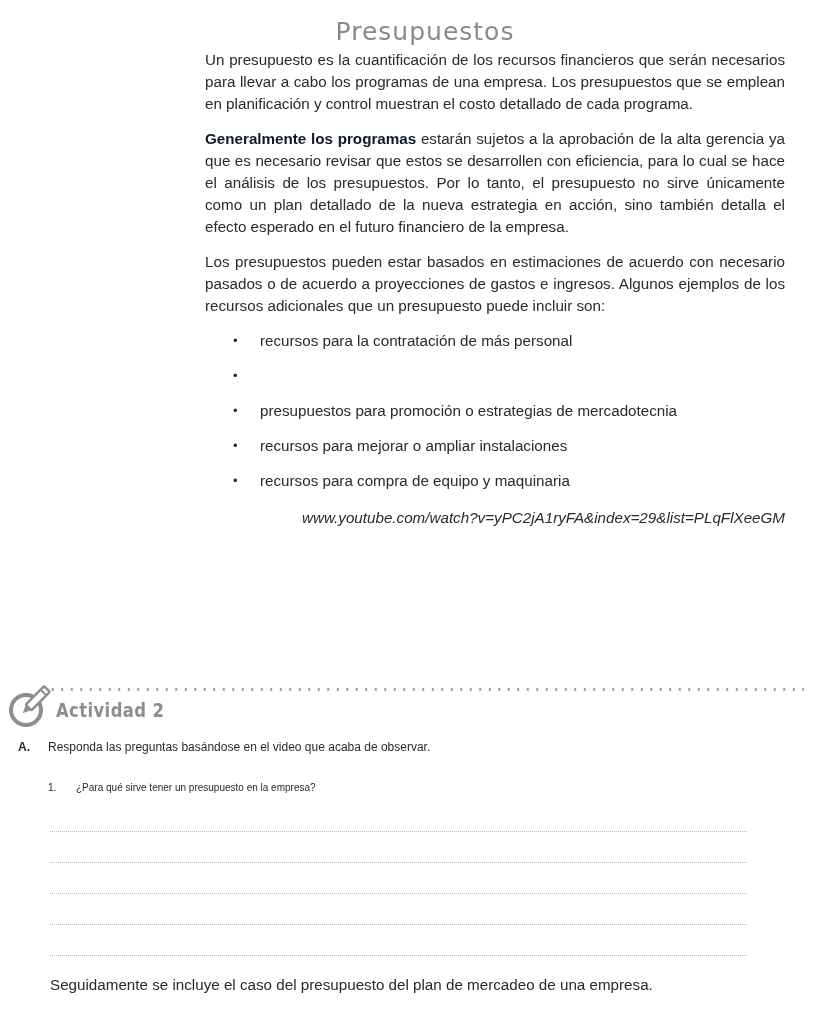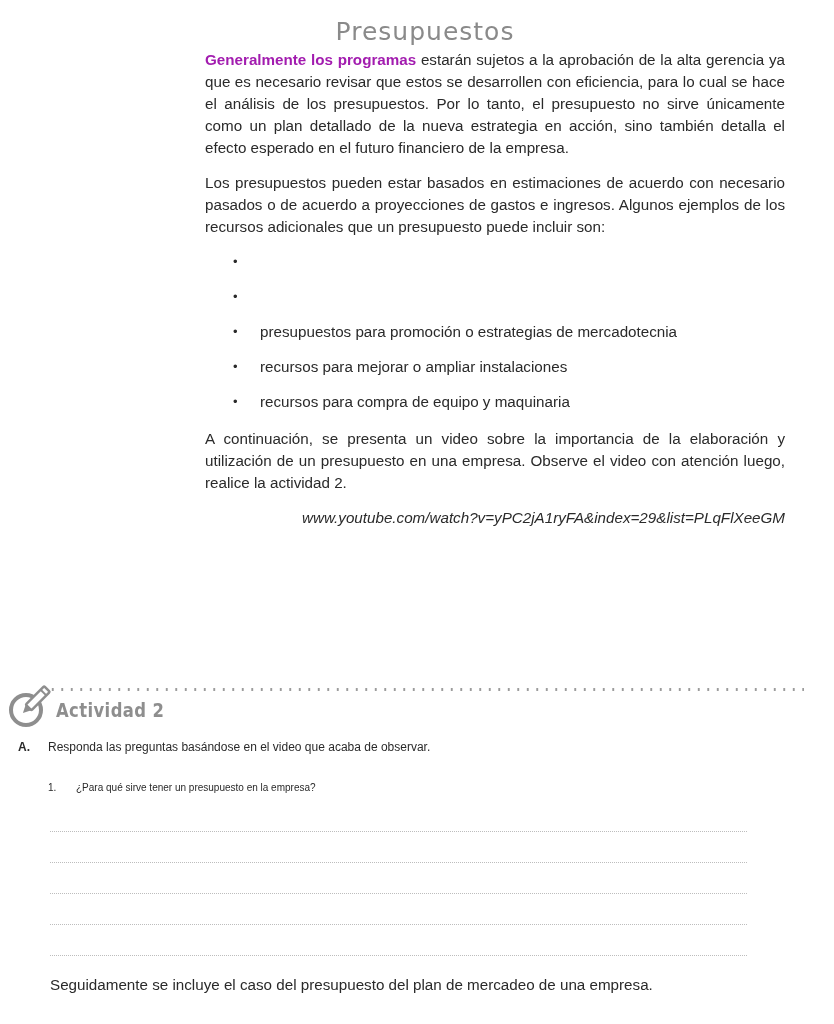--- a/index.html
+++ b/index.html
@@ -11,21 +11,21 @@
     position: absolute; left: 0; width: 692px; top: 0; text-align: center;
     padding-left: 158px; box-sizing: border-box;
     font-family: "DejaVu Sans", sans-serif; font-size: 25px; letter-spacing: 1px;
     color: #8a8a8a; font-weight: normal;
   }
   .body-col {
     position: absolute; left: 205px; width: 580px; top: 49px;
     font-size: 15.2px; line-height: 22px; text-align: justify;
   }
   .body-col p { margin: 0 0 13px 0; }
-  .body-col b { font-weight: bold; color: #a21caf; }
+  .body-col b { font-weight: bold; color: #0f172a; }
   ul.bullets { list-style: none; margin: 0; padding: 0; }
   ul.bullets li {
     position: relative; padding-left: 55px; height: 35px; line-height: 22px;
     text-align: left;
   }
   ul.bullets li .dot {
     position: absolute; left: 28px; top: 0; font-size: 13px;
   }
   ul.bullets { margin-top: 5px; margin-bottom: 2px; }
   .url {
@@ -60,30 +60,30 @@
   .closing {
     position: absolute; left: 50px; top: 974px; font-size: 15.2px; line-height: 22px;
   }
 </style>
 </head>
 <body>
 
 <h1 class="title">Presupuestos</h1>
 
 <div class="body-col">
+  <p>Un presupuesto es la cuantificación de los recursos financieros que serán necesarios para llevar a cabo los programas de una empresa. Los presupuestos que se emplean en planificación y control muestran el costo detallado de cada programa.</p>
   <p><b>Generalmente los programas</b><span> estarán sujetos a la aprobación de la alta gerencia ya que es necesario revisar que estos se desarrollen con eficiencia, para lo cual se hace el análisis de los presupuestos. Por lo tanto, el presupuesto no sirve únicamente como un plan detallado de la nueva estrategia en acción, sino también detalla el efecto esperado en el futuro financiero de la empresa.</span></p>
   <p>Los presupuestos pueden estar basados en estimaciones de acuerdo con necesario pasados o de acuerdo a proyecciones de gastos e ingresos. Algunos ejemplos de los recursos adicionales que un presupuesto puede incluir son:</p>
   <ul class="bullets">
-    <li><span class="dot">•</span></li>
+    <li><span class="dot">•</span><span>recursos para la contratación de más personal</span></li>
     <li><span class="dot">•</span></li>
     <li><span class="dot">•</span><span>presupuestos para promoción o estrategias de mercadotecnia</span></li>
     <li><span class="dot">•</span><span>recursos para mejorar o ampliar instalaciones</span></li>
     <li><span class="dot">•</span><span>recursos para compra de equipo y maquinaria</span></li>
   </ul>
-  <p>A continuación, se presenta un video sobre la importancia de la elaboración y utilización de un presupuesto en una empresa. Observe el video con atención luego, realice la actividad 2.</p>
   <a class="url"><span>www.youtube.com/watch?v=yPC2jA1ryFA&amp;index=29&amp;list=PLqFlXeeGM</span><br></a>
 </div>
 
 <div class="dotline"></div>
 
 <svg class="pencil" viewBox="0 0 46 46">
   <circle cx="20" cy="26" r="15" fill="none" stroke="#8e8e8e" stroke-width="4"></circle>
   <g transform="rotate(45 24 22)">
     <rect x="20" y="-2" width="8" height="26" rx="1" fill="#ffffff" stroke="#8e8e8e" stroke-width="2.5"></rect>
     <polygon points="20,24 28,24 24,32" fill="#8e8e8e"></polygon>

